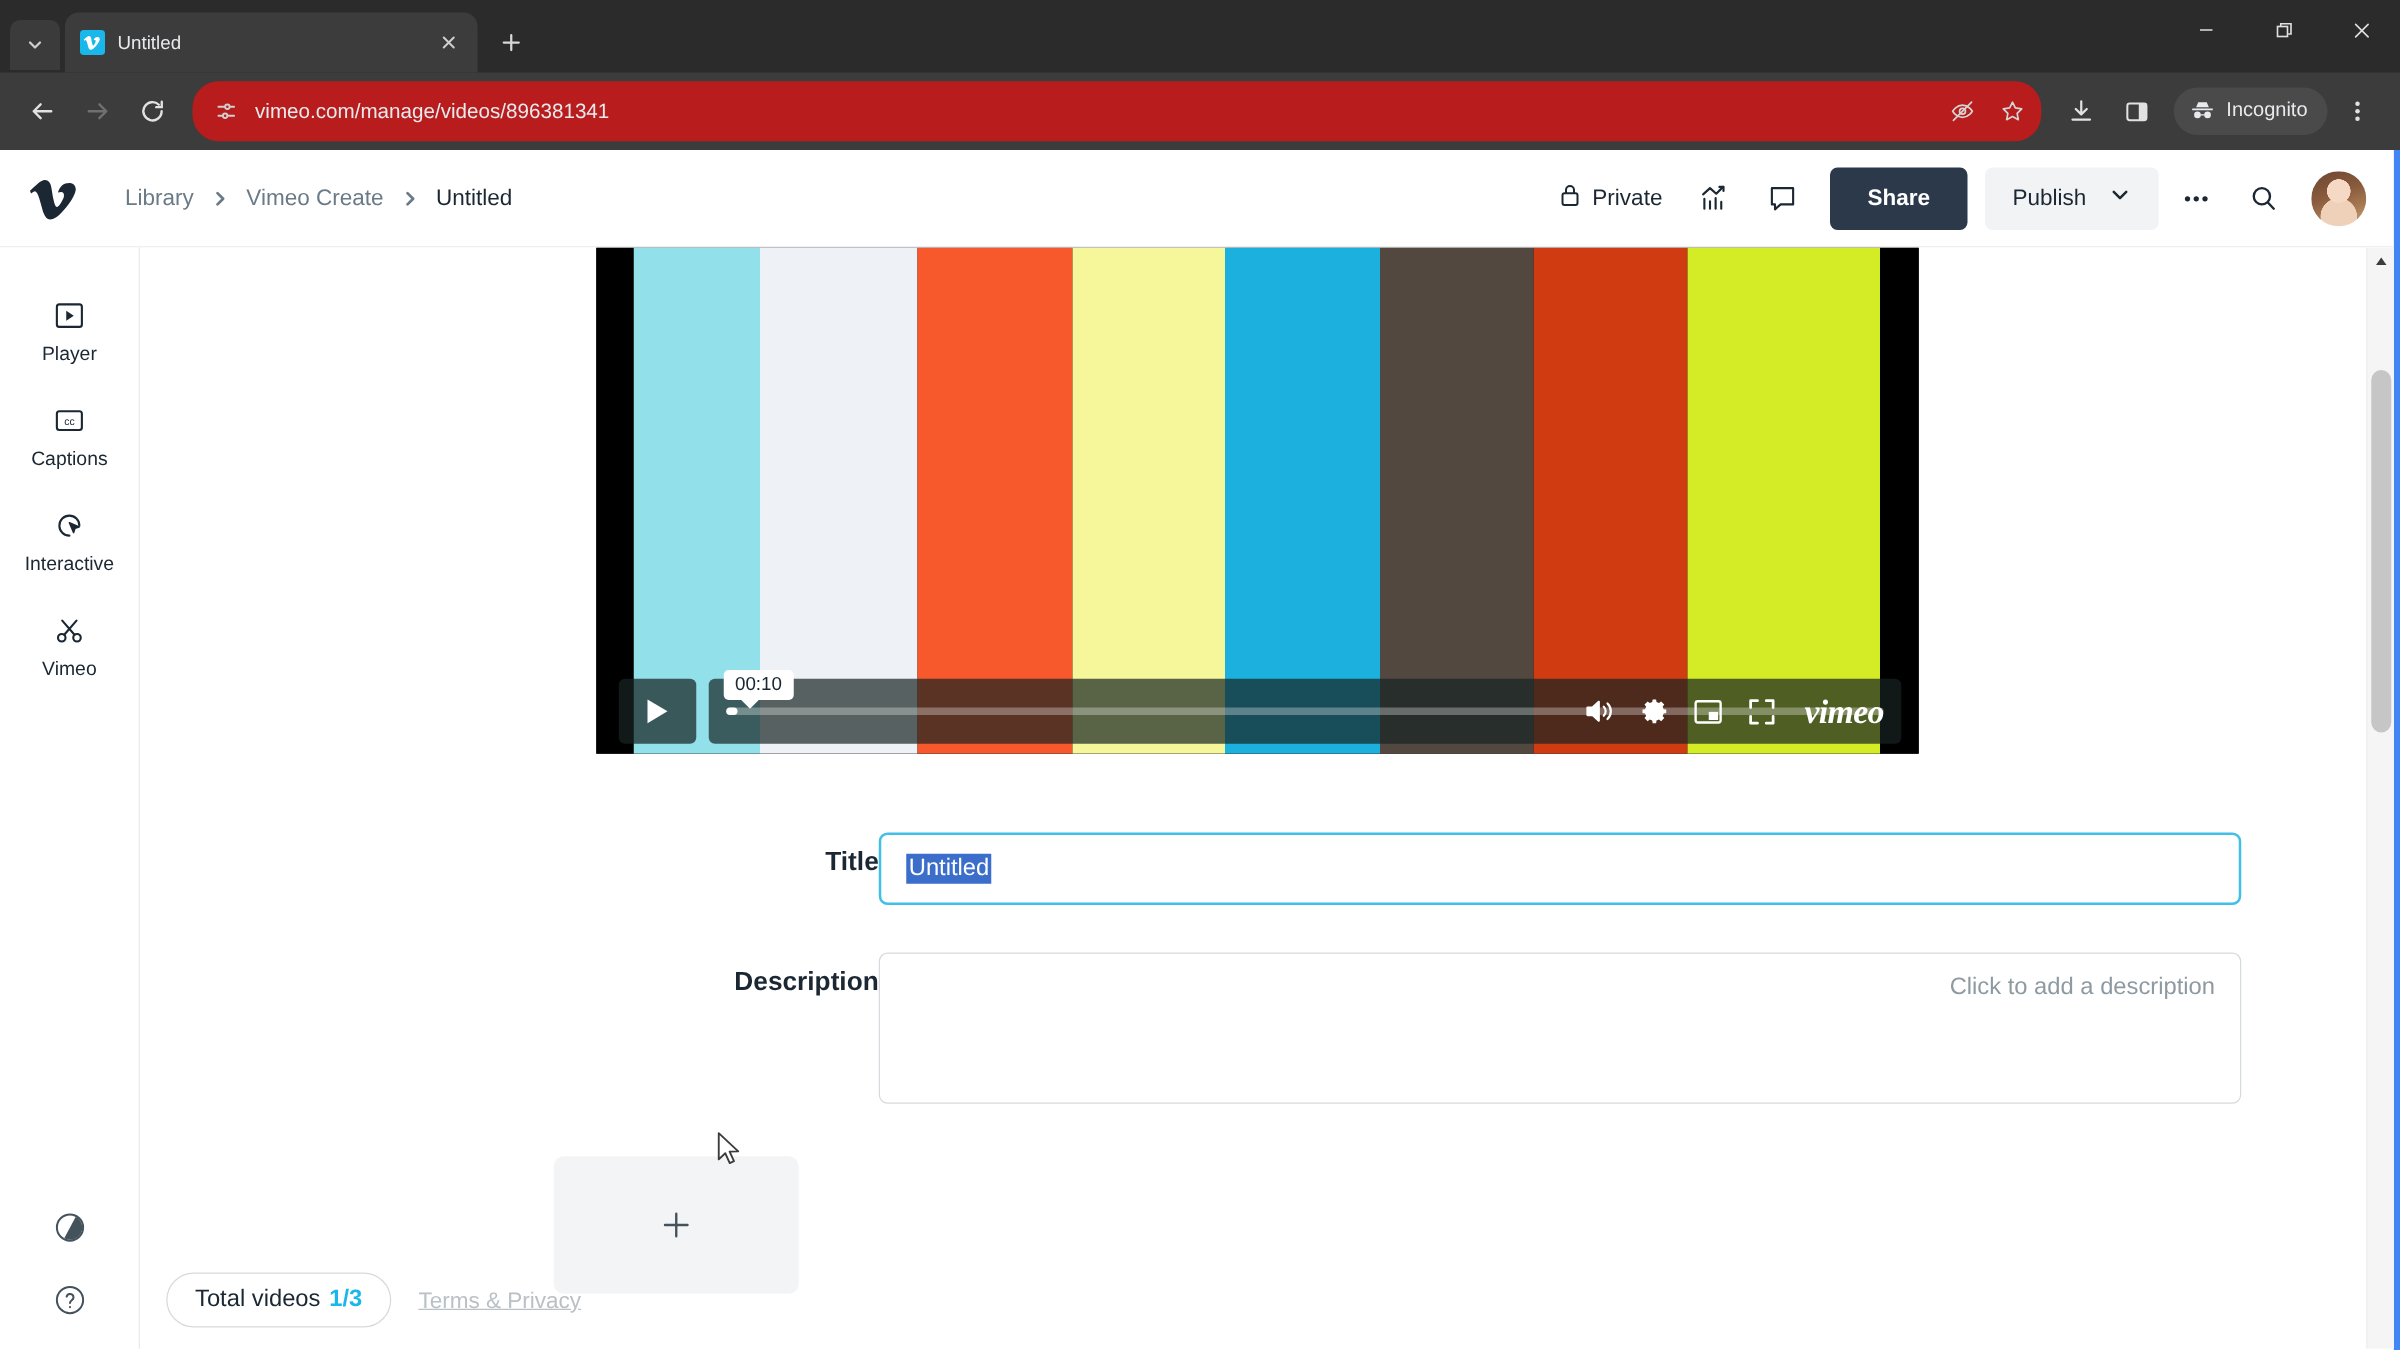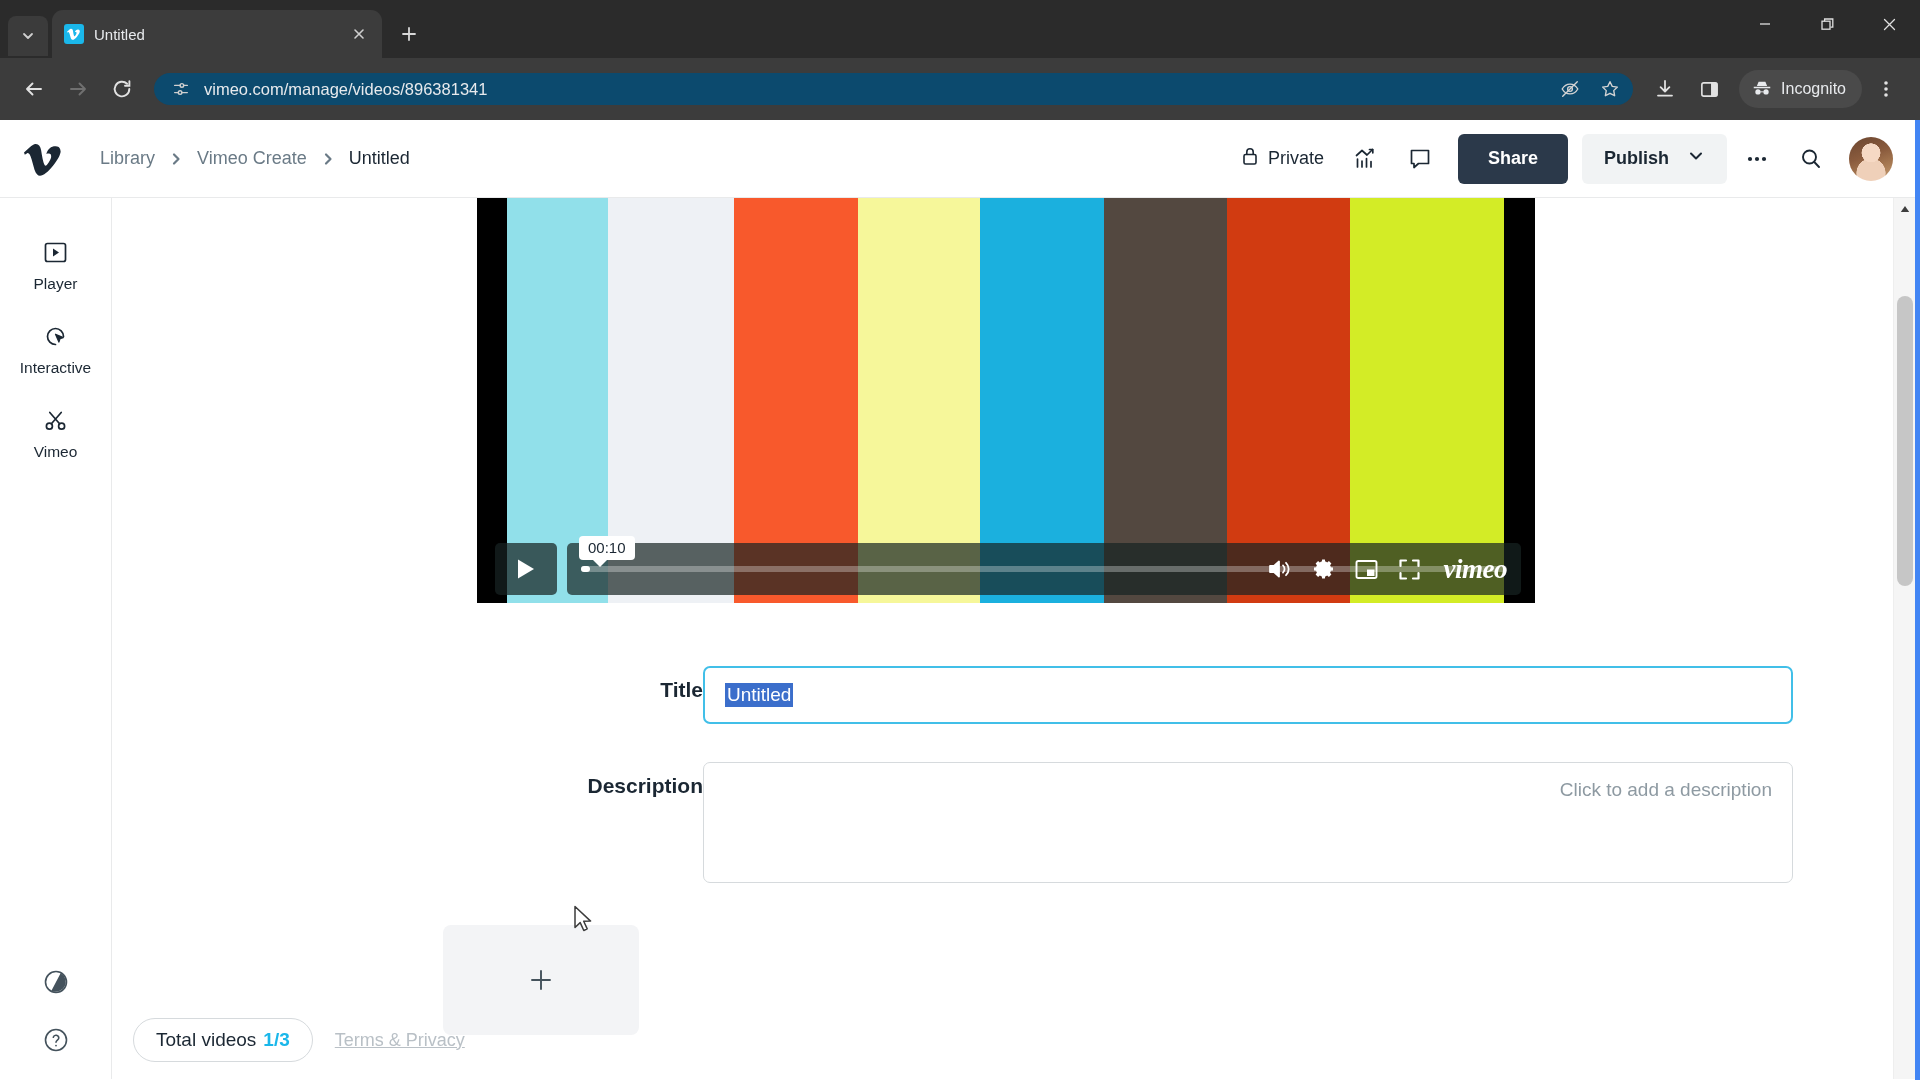--- a/index.html
+++ b/index.html
@@ -96,22 +96,22 @@
   .nav-btn {
     width: 40px; height: 40px;
     display: flex; align-items: center; justify-content: center;
     color: #e2e2e2;
     border-radius: 50%;
     flex: 0 0 auto;
   }
   .nav-btn.disabled { color: #707070; }
   #omnibox {
     flex: 1 1 auto;
-    height: 32px;
-    background: #0c4a6e;
+    height: 48px;
+    background: #b91c1c;
     border-radius: 21px;
     display: flex;
     align-items: center;
     padding: 0 8px 0 14px;
     margin: 0 8px;
     gap: 10px;
   }
   #omnibox .site-info {
     width: 26px; height: 26px;
     display: flex; align-items: center; justify-content: center;
@@ -204,21 +204,21 @@
     margin-left: 8px;
   }
   #publish-btn {
     height: 50px;
     background: #f1f3f4;
     color: #1b2733;
     border-radius: 6px;
     display: flex; align-items: center; justify-content: center;
     gap: 18px;
     padding: 0 22px;
-    font-size: 18px; font-weight: bold;
+    font-size: 18px; font-weight: normal;
     margin-left: 8px;
   }
   #avatar {
     width: 44px; height: 44px;
     border-radius: 50%;
     margin-left: 8px;
     background:
       radial-gradient(circle at 50% 36%, #f6d9c4 0 26%, rgba(0,0,0,0) 27%),
       radial-gradient(circle at 50% 82%, #efd0b9 0 34%, rgba(0,0,0,0) 35%),
       linear-gradient(160deg, #6b4630 0%, #8a5b3d 42%, #a87a52 70%, #caa27a 100%);
@@ -675,20 +675,29 @@
       <div class="rail-item">
         <span class="glyph">
           <svg width="27" height="27" viewBox="0 0 27 27" fill="none" stroke="#1b2733" stroke-width="1.7">
               <rect x="3.5" y="4.5" width="20" height="18" rx="2"></rect>
               <path d="M11 9.5l6 4-6 4z" fill="#1b2733" stroke="none"></path>
             </svg>
         </span>
         <span class="lbl">Player</span>
       </div>
 
+      <div class="rail-item">
+        <span class="glyph">
+          <svg width="27" height="27" viewBox="0 0 27 27" fill="none" stroke="#1b2733" stroke-width="1.7">
+              <rect x="3.5" y="6" width="20" height="15" rx="2"></rect>
+              <text x="13.5" y="16.8" font-size="8.4" font-family="Liberation Sans, sans-serif" fill="#1b2733" stroke="none" text-anchor="middle">cc</text>
+            </svg>
+        </span>
+        <span class="lbl">Captions</span>
+      </div>
 
       <div class="rail-item">
         <span class="glyph">
           <svg width="27" height="27" viewBox="0 0 27 27" fill="none" stroke="#1b2733" stroke-width="1.7" stroke-linecap="round">
               <path d="M21.5 13.5a8 8 0 1 0-8 8"></path>
               <path d="M13.5 11.2l7.8 3.4-3.3 1.1-1.1 3.4z" fill="#1b2733" stroke="#1b2733" stroke-width="1.2" stroke-linejoin="round"></path>
             </svg>
         </span>
         <span class="lbl">Interactive</span>
       </div>

